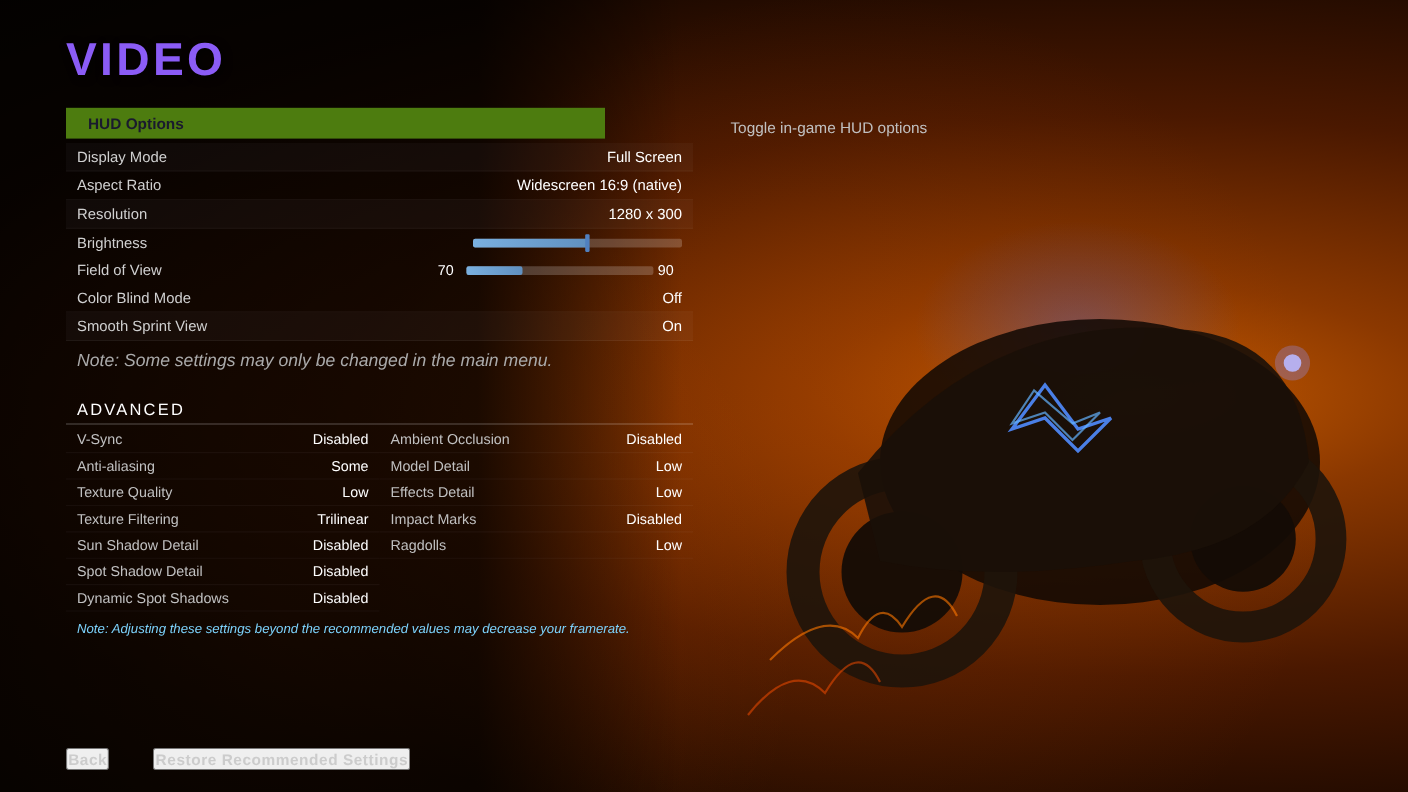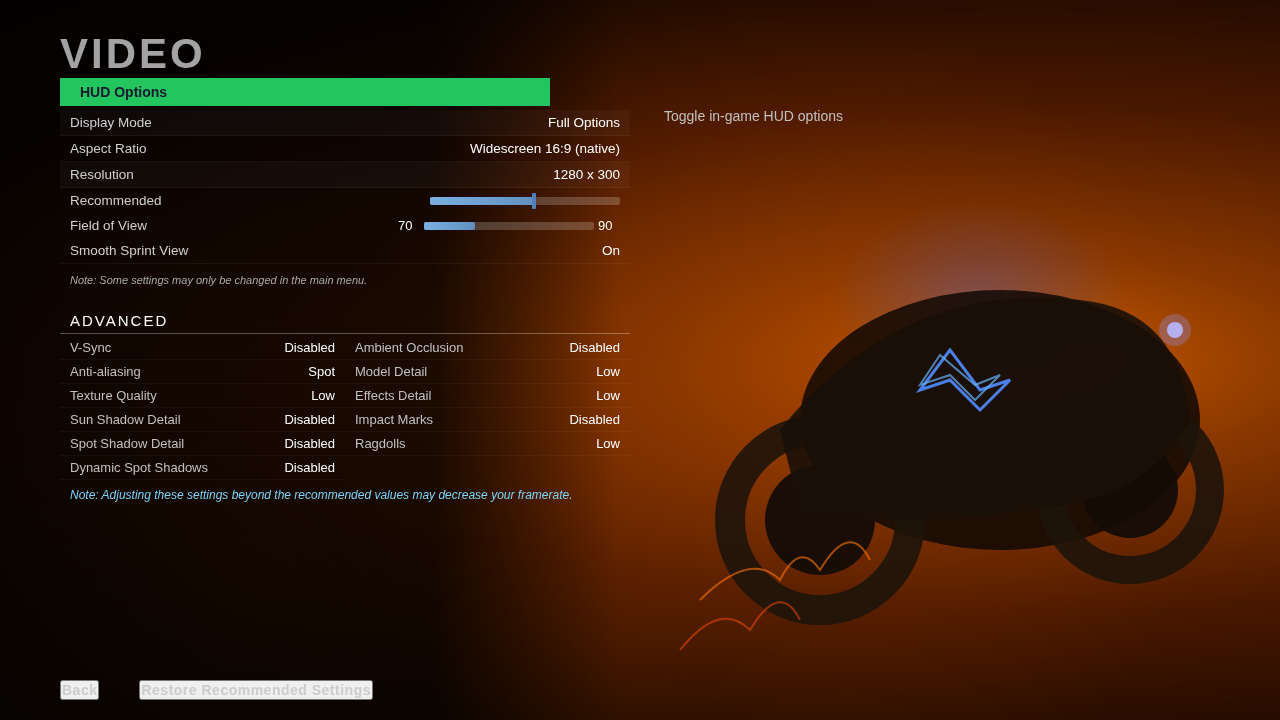--- a/index.html
+++ b/index.html
@@ -52,33 +52,34 @@
     .main-content {
       position: relative;
       z-index: 2;
       padding: 30px 60px;
       color: #fff;
     }
 
     .page-title {
       font-size: 42px;
       font-weight: 900;
-      color: #a3a3a3;
+      color: #8b5cf6;
       letter-spacing: 3px;
+      margin-bottom: 20px;
       text-shadow: 2px 2px 8px rgba(0,0,0,0.8);
     }
 
     
     .tab-bar {
       margin-bottom: 4px;
     }
 
     .hud-tab {
       display: inline-block;
-      background: #22c55e;
+      background: #4d7c0f;
       color: #1a1a2e;
       padding: 6px 20px;
       font-size: 14px;
       font-weight: bold;
       cursor: pointer;
       width: 490px;
     }
 
     .settings-panel {
       width: 570px;
@@ -174,21 +175,21 @@
 
     .fov-fill {
       height: 100%;
       background: linear-gradient(to right, #7ab0e0, #6090c0);
       width: 30%;
       border-radius: 2px;
     }
 
     .note-text {
       color: #aaaaaa;
-      font-size: 11px;
+      font-size: 16px;
       font-style: italic;
       padding: 10px 10px 16px 10px;
     }
 
     
     .hud-description {
       position: absolute;
       top: 108px;
       left: 664px;
       color: #c0c0c0;
@@ -323,75 +324,83 @@
     <div class="tab-bar">
       <div class="hud-tab">HUD Options</div>
     </div>
 
     <div class="hud-description">Toggle in-game HUD options</div>
 
     <div class="settings-panel">
 
       <div class="setting-row">
         <span class="setting-label">Display Mode</span>
-        <span class="setting-value">Full Options</span>
+        <span class="setting-value">Full Screen</span>
       </div>
       <div class="setting-row">
         <span class="setting-label">Aspect Ratio</span>
         <span class="setting-value">Widescreen 16:9 (native)</span>
       </div>
       <div class="setting-row">
         <span class="setting-label">Resolution</span>
         <span class="setting-value">1280 x 300</span>
       </div>
 
       <div class="brightness-row">
-        <span class="setting-label">Recommended</span>
+        <span class="setting-label">Brightness</span>
         <div class="slider-container">
           <div class="slider-track">
             <div class="slider-fill"></div>
             <div class="slider-thumb"></div>
           </div>
         </div>
       </div>
 
       <div class="fov-row">
         <span class="setting-label">Field of View</span>
         <div class="fov-slider">
           <span class="fov-num">70</span>
           <div class="fov-track">
             <div class="fov-fill"></div>
           </div>
           <span class="fov-num">90</span>
         </div>
       </div>
 
       <div class="setting-row">
+        <span class="setting-label">Color Blind Mode</span>
+        <span class="setting-value">Off</span>
+      </div>
+      <div class="setting-row">
         <span class="setting-label">Smooth Sprint View</span>
         <span class="setting-value">On</span>
       </div>
 
       <p class="note-text">Note: Some settings may only be changed in the main menu.</p>
 
       <div class="advanced-section">
         <div class="advanced-title">ADVANCED</div>
         <div class="advanced-columns">
 
           <div class="advanced-col">
             <div class="adv-row">
               <span class="adv-label">V-Sync</span>
               <span class="adv-value">Disabled</span>
             </div>
             <div class="adv-row">
               <span class="adv-label">Anti-aliasing</span>
-              <span class="adv-value">Spot</span>
+              <span class="adv-value">Some</span>
             </div>
             <div class="adv-row">
               <span class="adv-label">Texture Quality</span>
               <span class="adv-value">Low</span>
+            </div>
+            <div class="adv-row">
+              <span class="adv-label">Texture Filtering</span>
+              <span class="adv-value">Trilinear</span>
             </div>
             <div class="adv-row">
               <span class="adv-label">Sun Shadow Detail</span>
               <span class="adv-value">Disabled</span>
             </div>
             <div class="adv-row">
               <span class="adv-label">Spot Shadow Detail</span>
               <span class="adv-value">Disabled</span>
             </div>
             <div class="adv-row">

